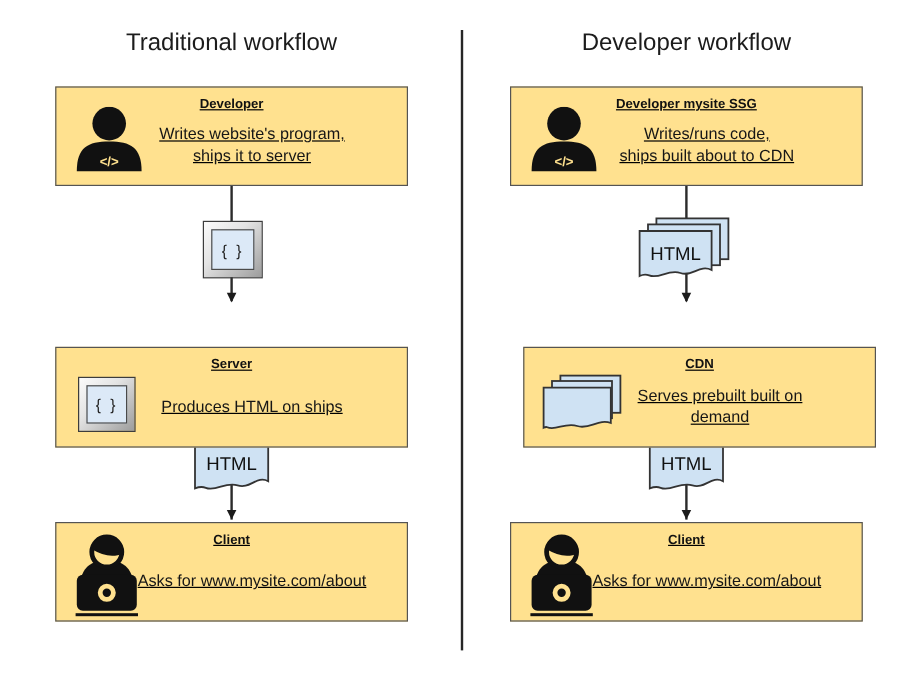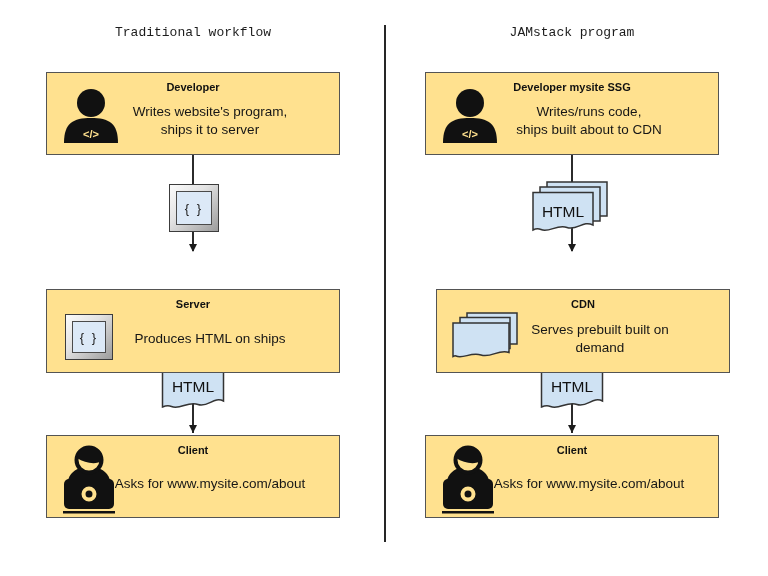--- a/index.html
+++ b/index.html
@@ -2,29 +2,29 @@
 <html><head>
 <meta charset="utf-8">
 <style>
   html,body{margin:0;padding:0;background:#ffffff;}
   .canvas{
     position:relative;width:768px;height:576px;background:#ffffff;
     font-family:"Liberation Sans",sans-serif;overflow:hidden;
   }
   .col-title{
     position:absolute;top:25px;width:294px;text-align:center;
-    font-size:13px;color:#1c1c1c;font-family:Liberation Mono, monospace;
+    font-size:20px;color:#1c1c1c;
   }
   .divider{
     position:absolute;left:384px;top:25px;width:2px;height:517px;background:#262626;
   }
   .node{
     position:absolute;width:294px;height:83px;background:#ffe18f;
     border:1.5px solid #545454;box-sizing:border-box;
-    display:flex;flex-direction:column;
+    display:flex;flex-direction:column;text-decoration:underline;
   }
   .node.mid{height:84px;margin-top:36px;}
   .node-title{
     margin-top:8px;text-align:center;font-size:11px;font-weight:bold;color:#111;
   }
   .node-body{
     flex:1;display:flex;align-items:center;justify-content:center;
     text-align:center;font-size:13.5px;color:#161616;white-space:pre-line;
     padding-left:34px;padding-bottom:5px;line-height:1.32;
   }
@@ -43,21 +43,21 @@
     font-size:13px;color:#222;letter-spacing:2px;white-space:pre;
   }
   svg text{font-family:"Liberation Sans",sans-serif;}
 </style>
 </head>
 <body>
 
 <div class="canvas">
 
   <div class="col-title" style="left:46px;">Traditional workflow</div>
-  <div class="col-title" style="left:425px;">JAMstack program</div>
+  <div class="col-title" style="left:425px;">Developer workflow</div>
 
   <div class="divider"></div>
 
   <div class="vline" style="left:192.25px;top:155px;height:96px;"></div>
   <div class="ah down" style="left:188.5px;top:244px;"></div>
   <div class="key icon-abs" style="left:169px;top:184px;width:48px;height:46px;">
     <div class="key-inner">{ }</div>
   </div>
 
   <div class="vline" style="left:192.25px;top:338px;height:95px;"></div>

